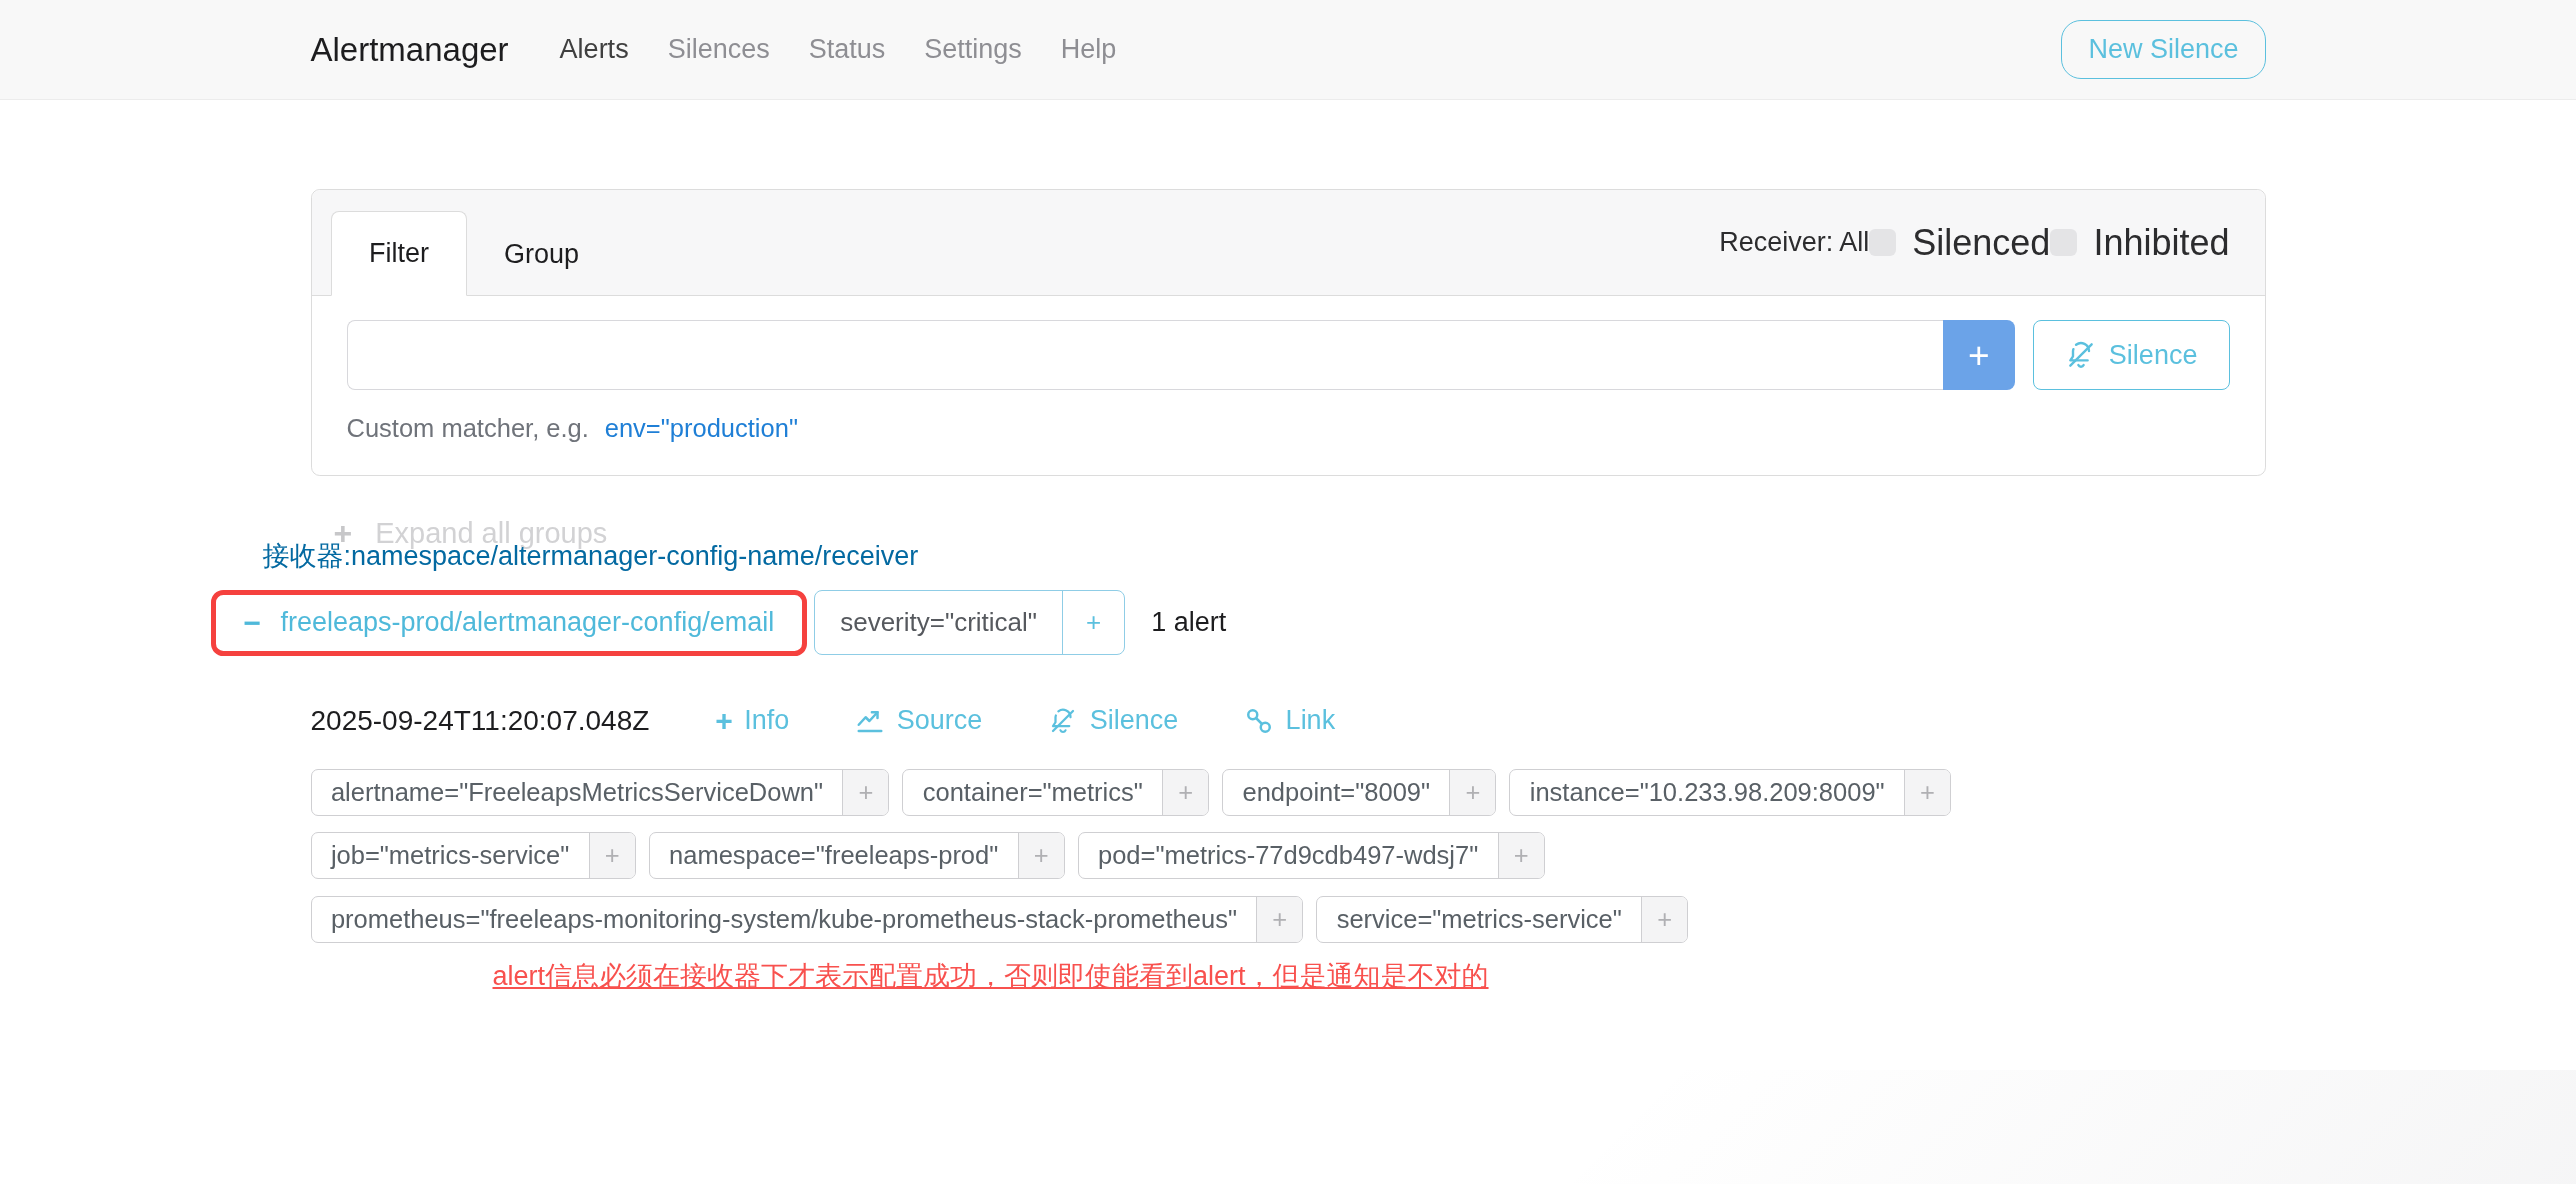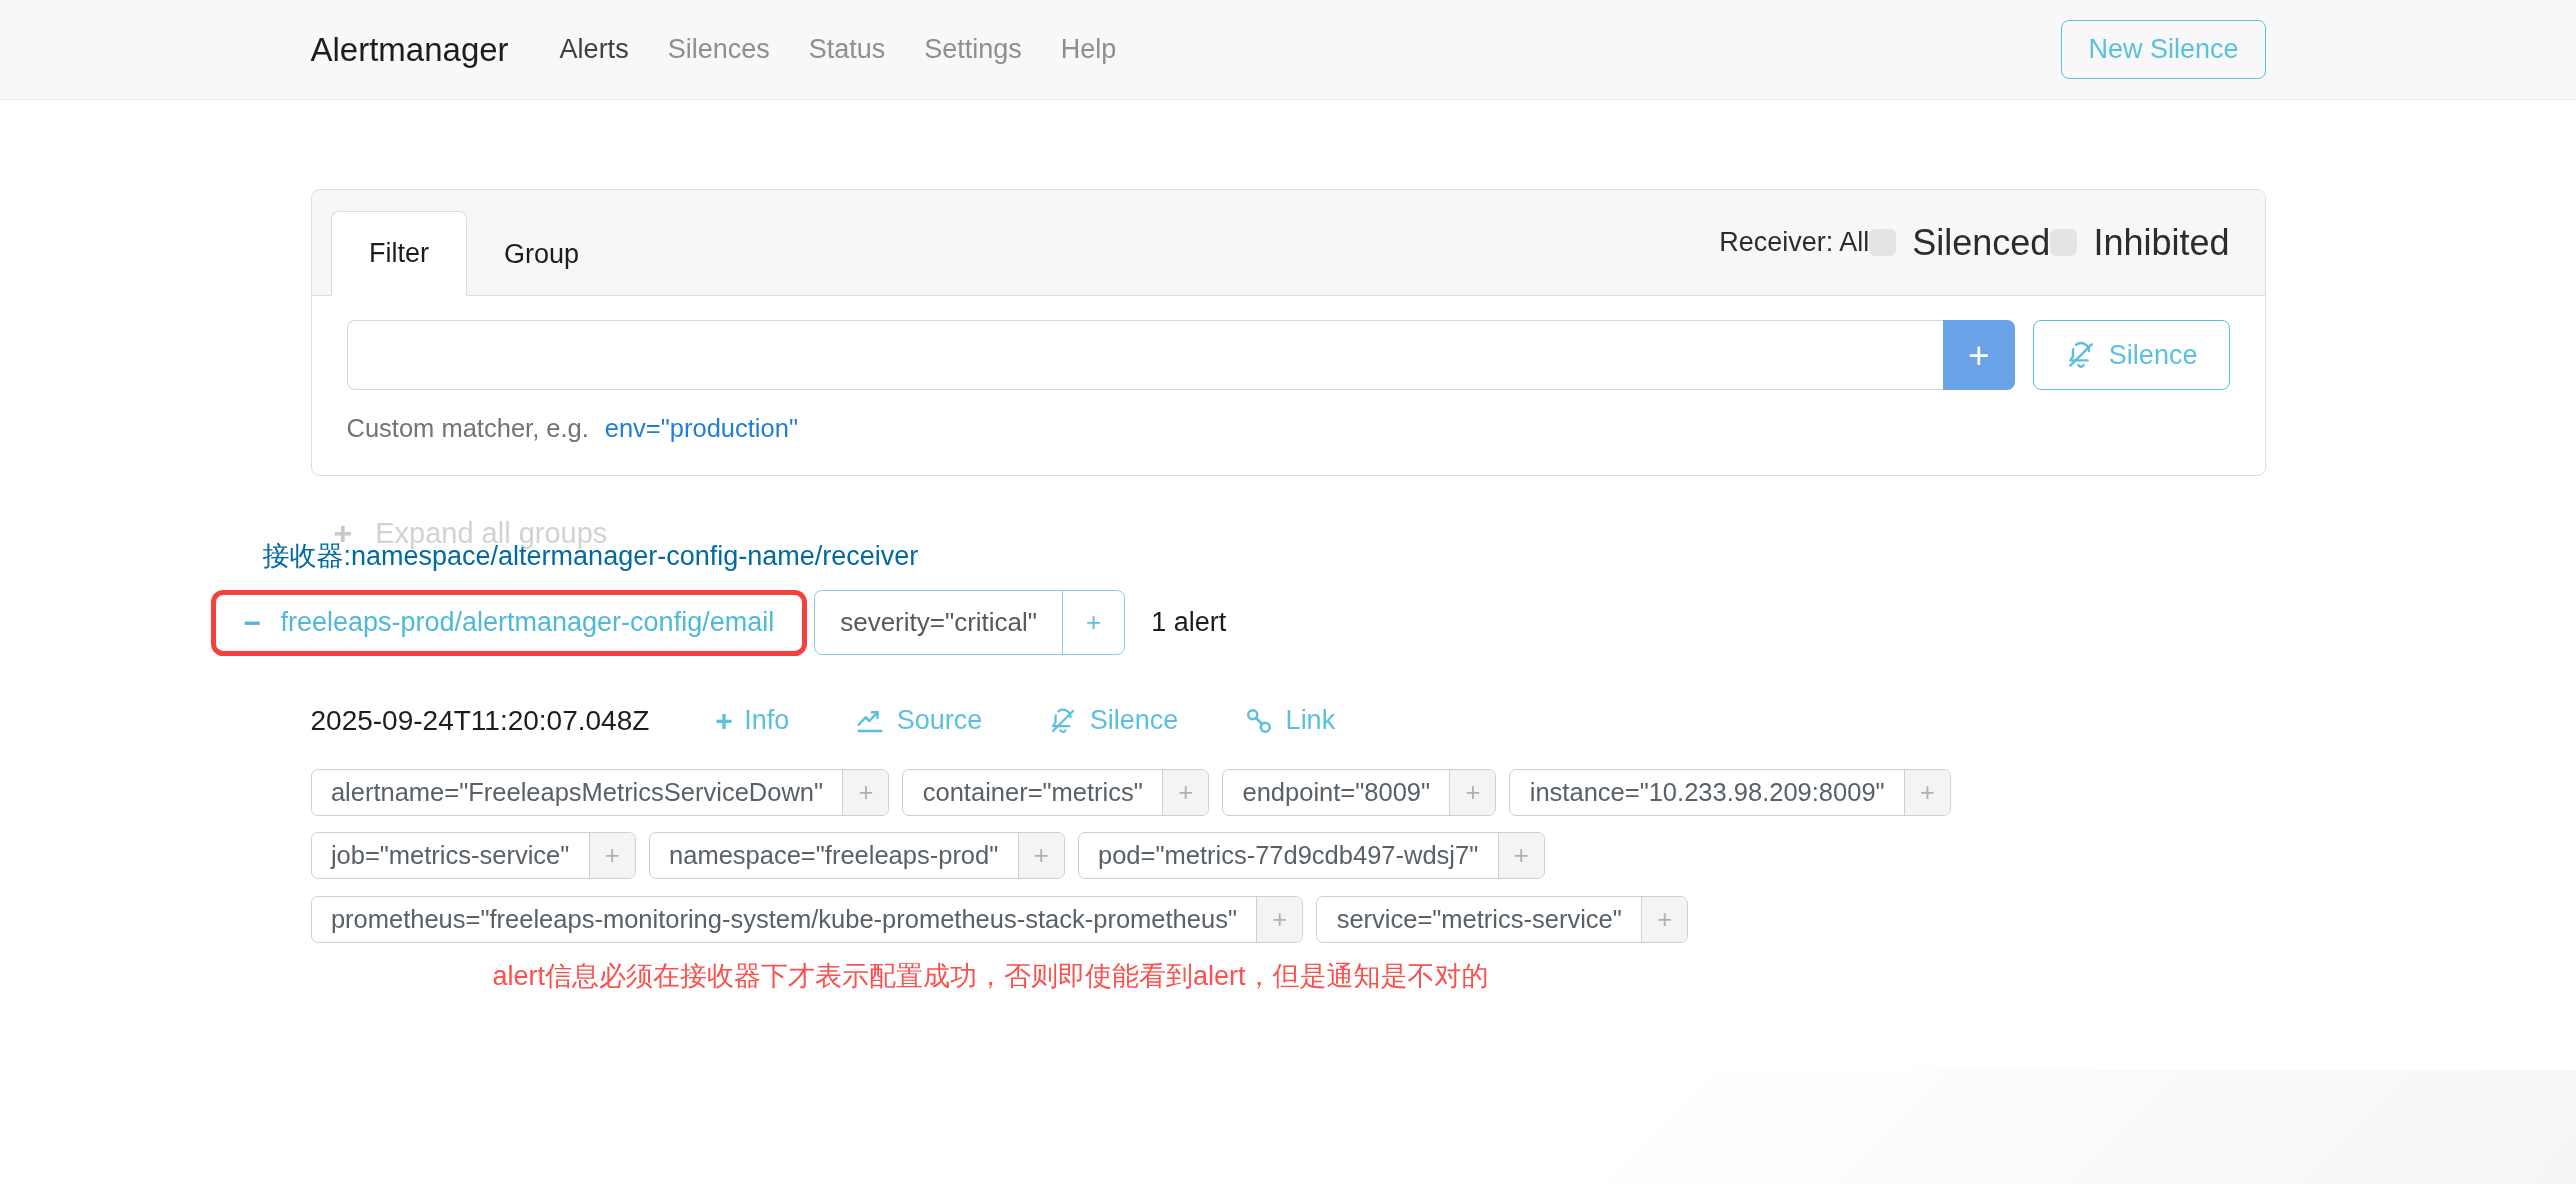--- a/index.html
+++ b/index.html
@@ -6,21 +6,21 @@
   html,body { width: 2576px; height: 1184px; background:#fff;
     font-family: "Liberation Sans", sans-serif; color:#1d1d1f; overflow:hidden; position:relative; }
 
   
   .navbar { height:100px; background:#f8f8f8; border-bottom:0.9px solid #ececec; display:flex; align-items:center; }
   .navbar-inner { width:1955px; margin:0 auto; display:flex; align-items:center; }
   .brand { font-size:33px; font-weight:400; color:#1d1d1f; margin-right:51px; cursor:pointer; }
   .nav-item { font-size:27px; color:#8e8e93; margin-right:39px; cursor:pointer; }
   .nav-item.active { color:#404040; }
   .btn-new-silence { margin-left:auto; font-size:27px; color:#5bc0de; border:1.8px solid #5bc0de;
-    border-radius:8px; padding:13px 26px; background:transparent; cursor:pointer;
+    border-radius:20px; padding:13px 26px; background:transparent; cursor:pointer;
     font-family:"Liberation Sans",sans-serif; }
 
   .container { width:1955px; margin:0 auto; position:relative; }
   .main { padding-top:89px; }
 
   
   .card { border:0.9px solid #dcdcdc; border-radius:8.8px; background:#fff; }
   .card-header { background:#f7f7f8; border-bottom:0.9px solid #dcdcdc; border-radius:8.8px 8.8px 0 0;
     height:106px; display:flex; align-items:flex-end; padding:0 35px 0 19.4px; }
   .tabs { display:flex; align-items:flex-end; list-style:none; margin-bottom:-0.9px; }
@@ -75,21 +75,21 @@
 
   .labels { margin-top:32px; display:flex; flex-direction:column; gap:16.7px; }
   .label-row { display:flex; gap:13px; }
   .tag { display:flex; align-items:stretch; border:0.9px solid #cfcfd2; border-radius:7px;
     overflow:hidden; background:#fff; }
   .tag-text { padding:8px 19.4px; font-size:25.5px; color:#596066; display:flex; align-items:center; }
   .tag-add { border-left:0.9px solid #cfcfd2; background:#f4f4f5; color:#b0b0b3; padding:8px 15px;
     font-size:25.5px; display:flex; align-items:center; cursor:pointer; }
 
   
-  .ann-mid { margin:15px 0 0 182px; color:#f8514e; font-size:27px; font-weight:500; }
+  .ann-mid { margin:15px 0 0 182px; color:#f8514e; font-size:27px; font-weight:500;text-decoration:underline; }
   .ann-block { margin:46px 0 0 143px; color:#f8514e; font-size:27px; font-weight:500; }
   .ann-block .line3 { margin:9.7px 0 0 23px; }
 
   .bottom-fade { position:absolute; bottom:0; left:968px; right:0; height:114px;
     background:linear-gradient(135deg, rgba(255,255,255,0) 40%, rgba(120,120,130,0.07) 100%); pointer-events:none; }
 </style>
 </head>
 <body>
 
 <div class="navbar">

